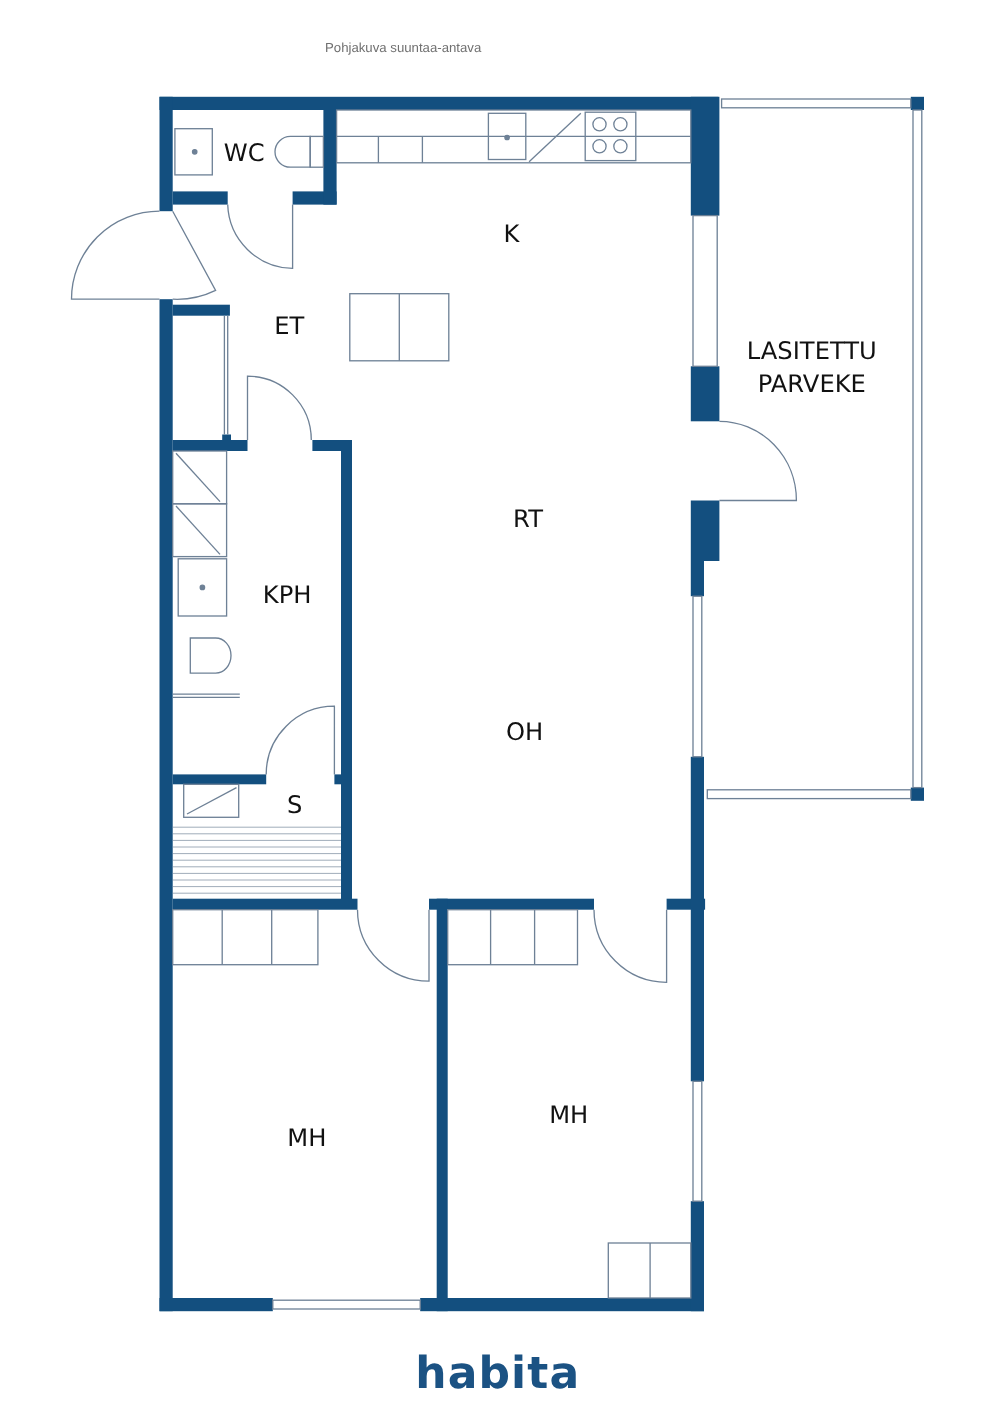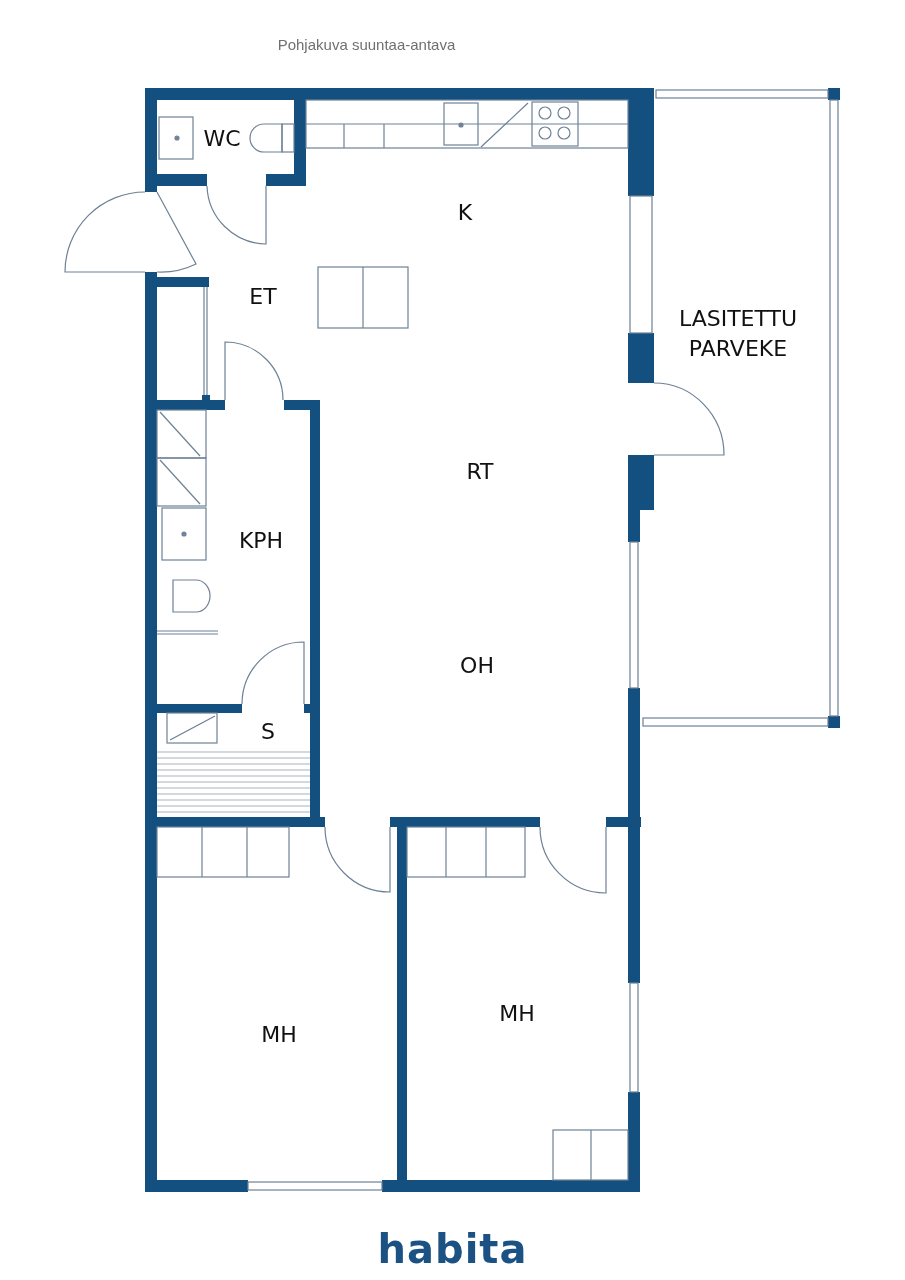--- a/index.html
+++ b/index.html
@@ -1,17 +1,17 @@
 <!DOCTYPE html>
 <html><head>
   <meta charset="utf-8">
   <style>
     html, body { margin: 0; padding: 0; background: #ffffff; }
     body { width: 905px; height: 1280px; position: relative; overflow: hidden; font-family: "Liberation Sans", sans-serif; }
-    .title { position: absolute; top: 36px; left: 0; width: 733px; text-align: center; font-size: 15px; color: #707070; font-family: "Liberation Sans", sans-serif; }
+    .title { position: absolute; top: 36px; left: 0; width: 733px; text-align: center; font-size: 12px; color: #707070; font-family: "Liberation Sans", sans-serif; }
     svg.plan { position: absolute; left: 0; top: 0; }
     .room-label { font-family: "DejaVu Sans", sans-serif; font-size: 22px; fill: #111111; text-anchor: middle; }
     .logo { position: absolute; left: 0; top: 1226px; width: 905px; text-align: center; font-family: "DejaVu Sans", sans-serif; font-weight: bold; font-size: 40px; color: #1b5283; letter-spacing: 1px; }
   </style>
 </head>
 <body>
 
 <div class="title">Pohjakuva suuntaa-antava</div>
 
 <svg class="plan" width="905" height="1280" viewBox="0 0 905 1280">

